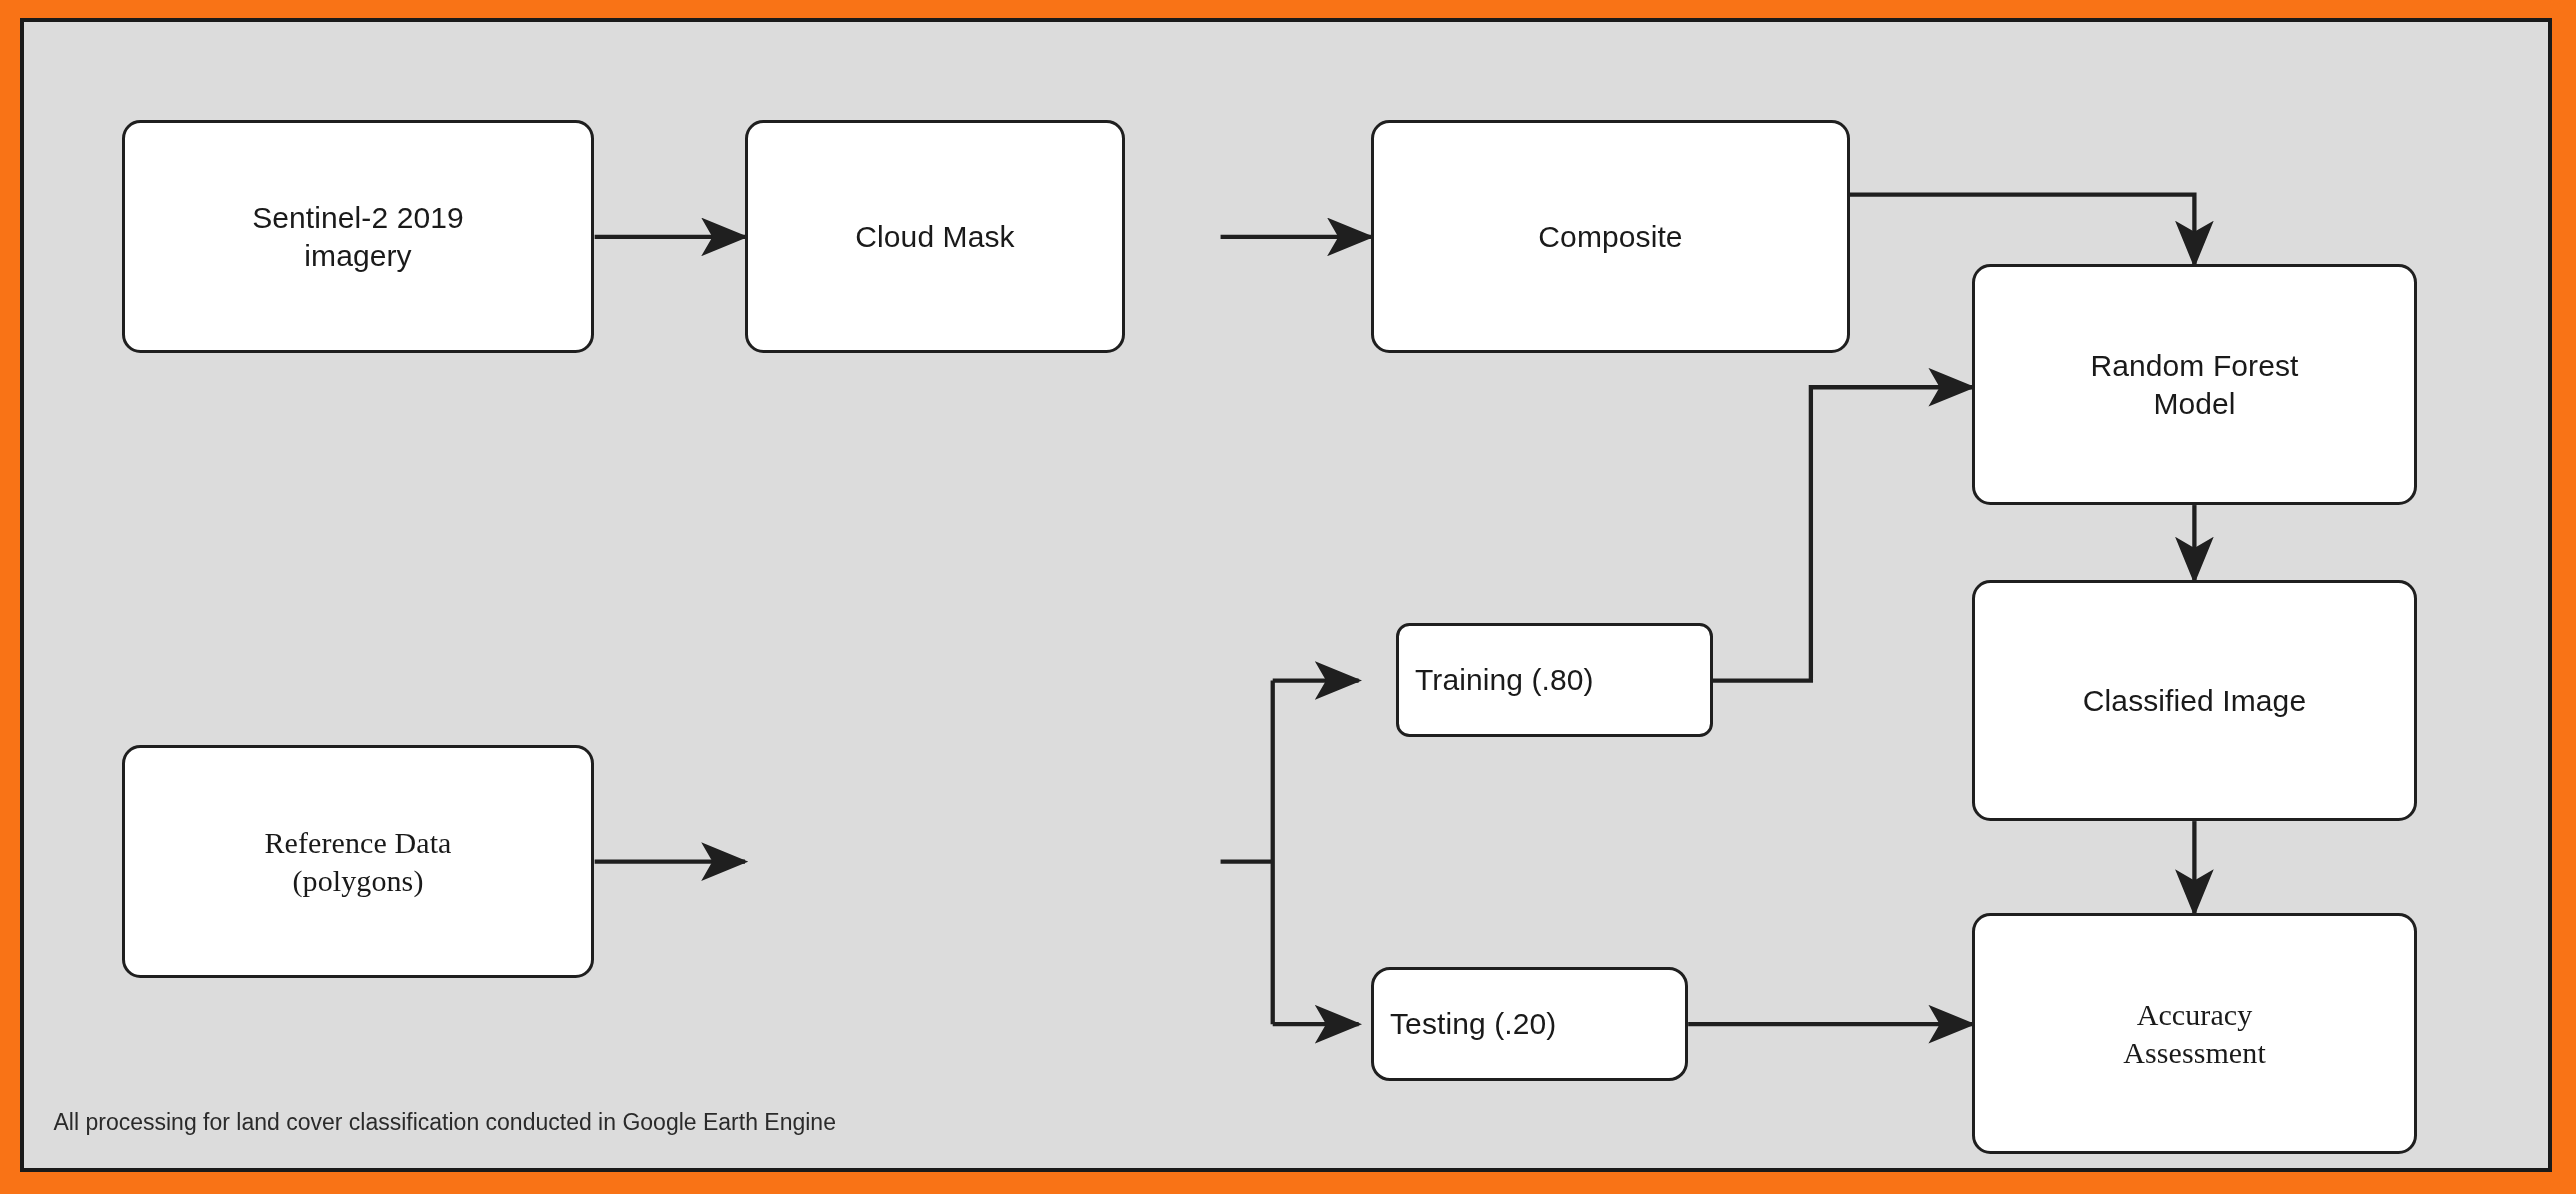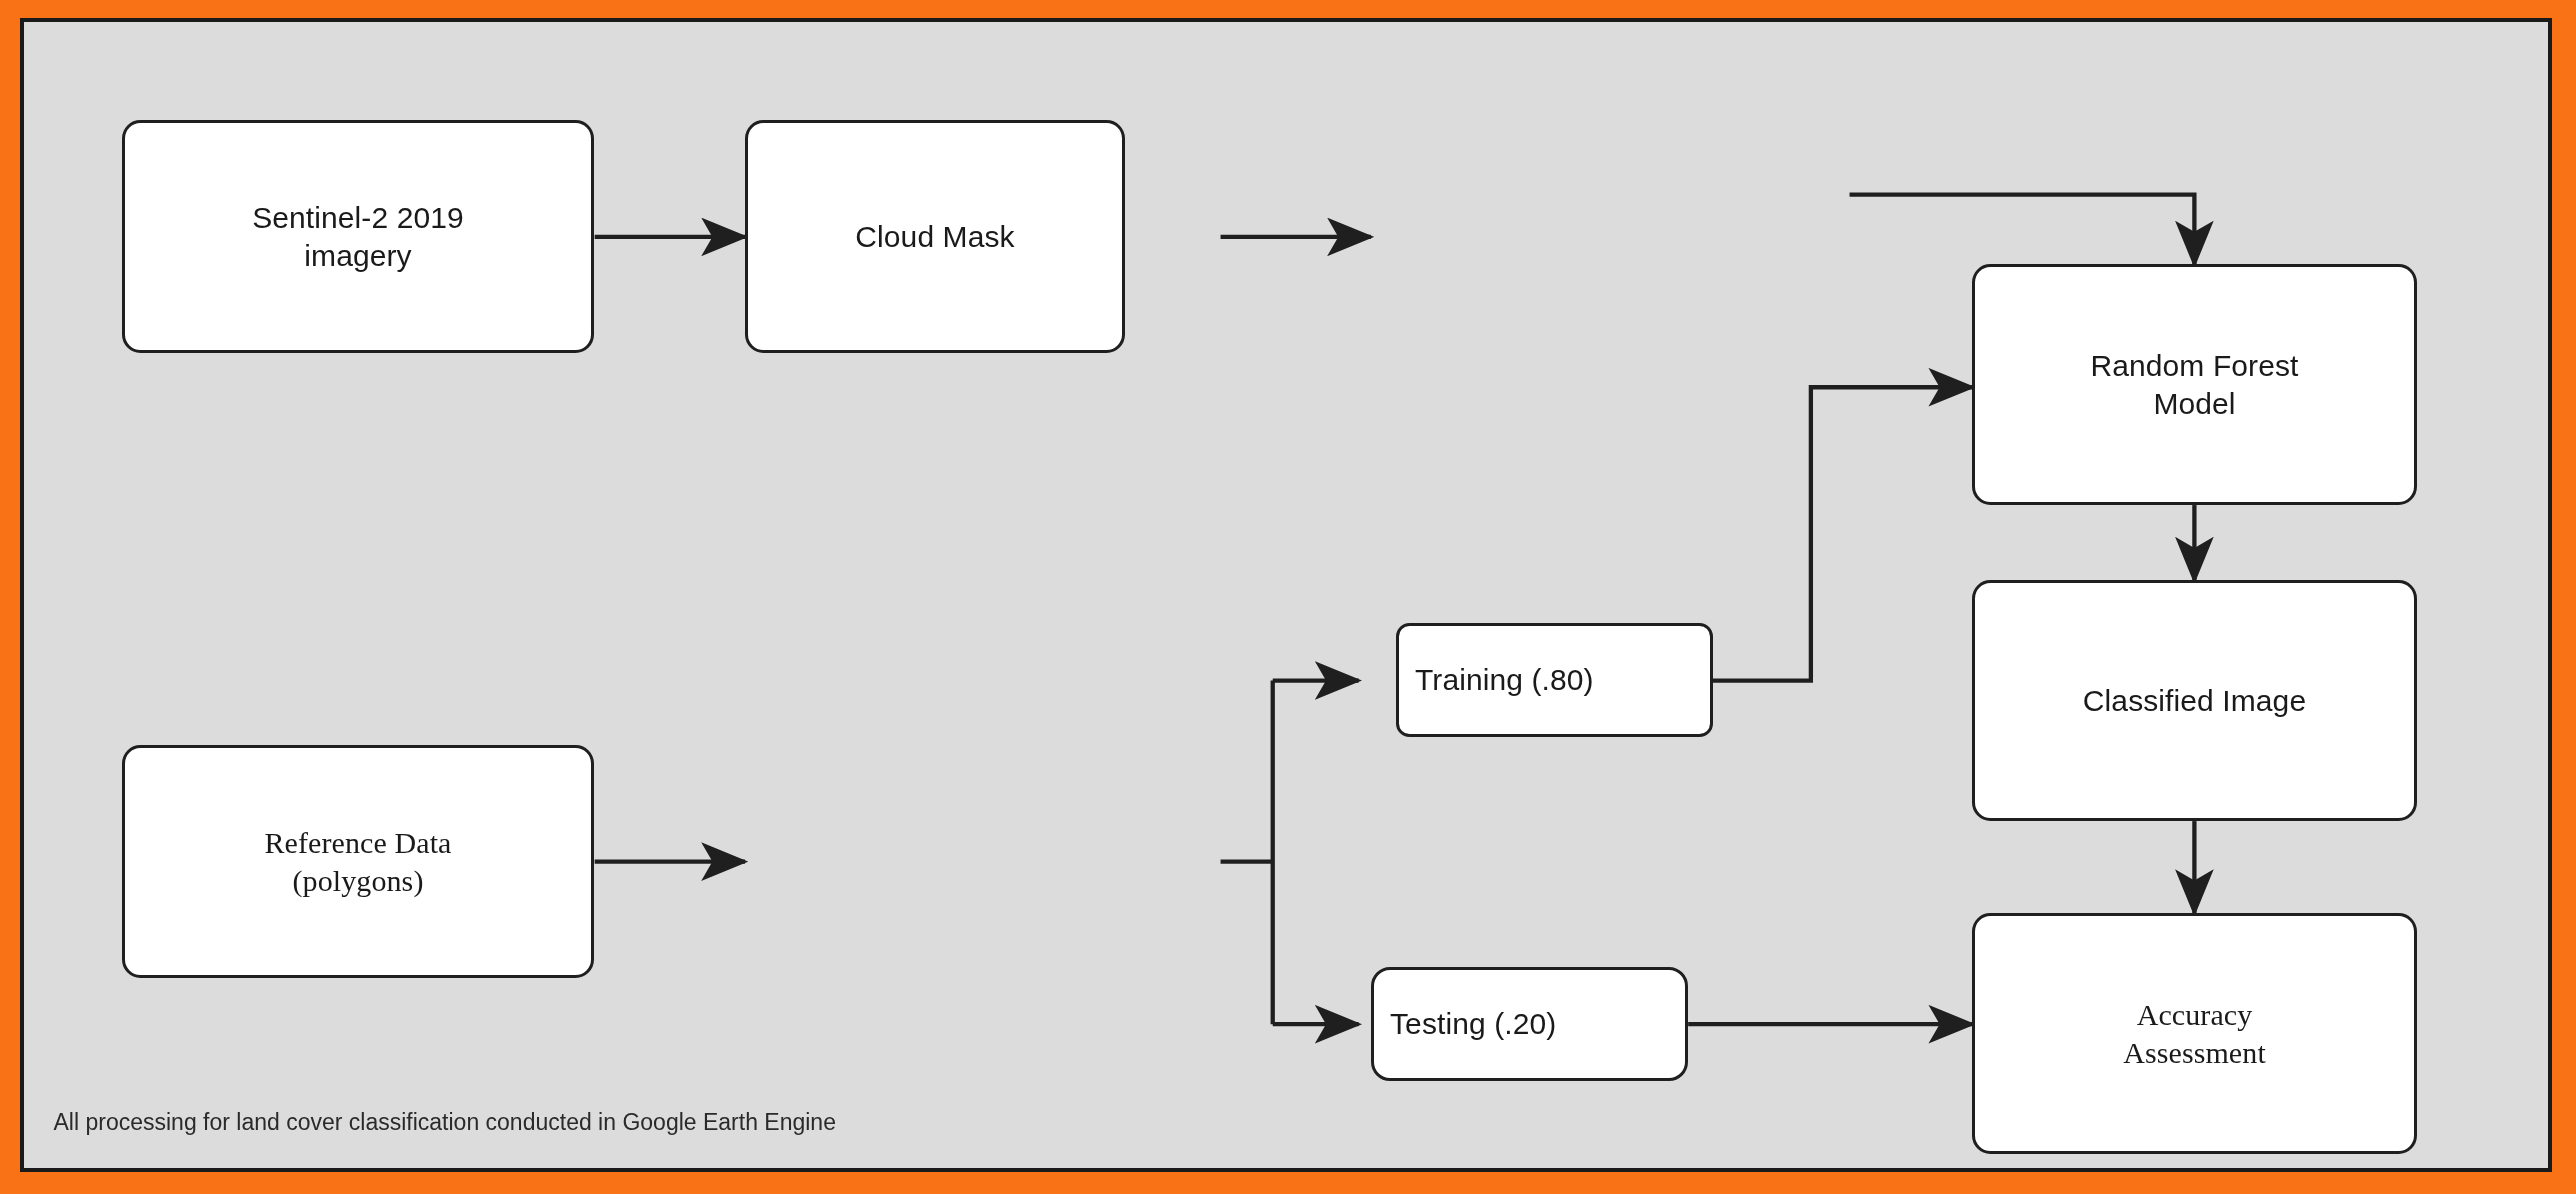--- a/index.html
+++ b/index.html
@@ -121,20 +121,23 @@
 
     <div class="node" style="left:98px; top:98px; width:472px; height:233px;">
       <span class="label">Sentinel-2 2019
 imagery</span>
     </div>
 
     <div class="node" style="left:721px; top:98px; width:380px; height:233px;">
       <span class="label">Cloud Mask</span>
     </div>
 
+    <div class="node" style="left:1347px; top:98px; width:479px; height:233px;">
+      <span class="label">Composite</span>
+    </div>
 
     <div class="node" style="left:98px; top:723px; width:472px; height:233px;font-family:Liberation Serif, serif;">
       <span class="label">Reference Data
 (polygons)</span>
     </div>
 
 
     <div class="node align-left" style="left:1347px; top:601px; width:317px; height:114px; border-radius:13.5px;margin-left:25px;">
       <span class="label">Training (.80)</span>
     </div>

